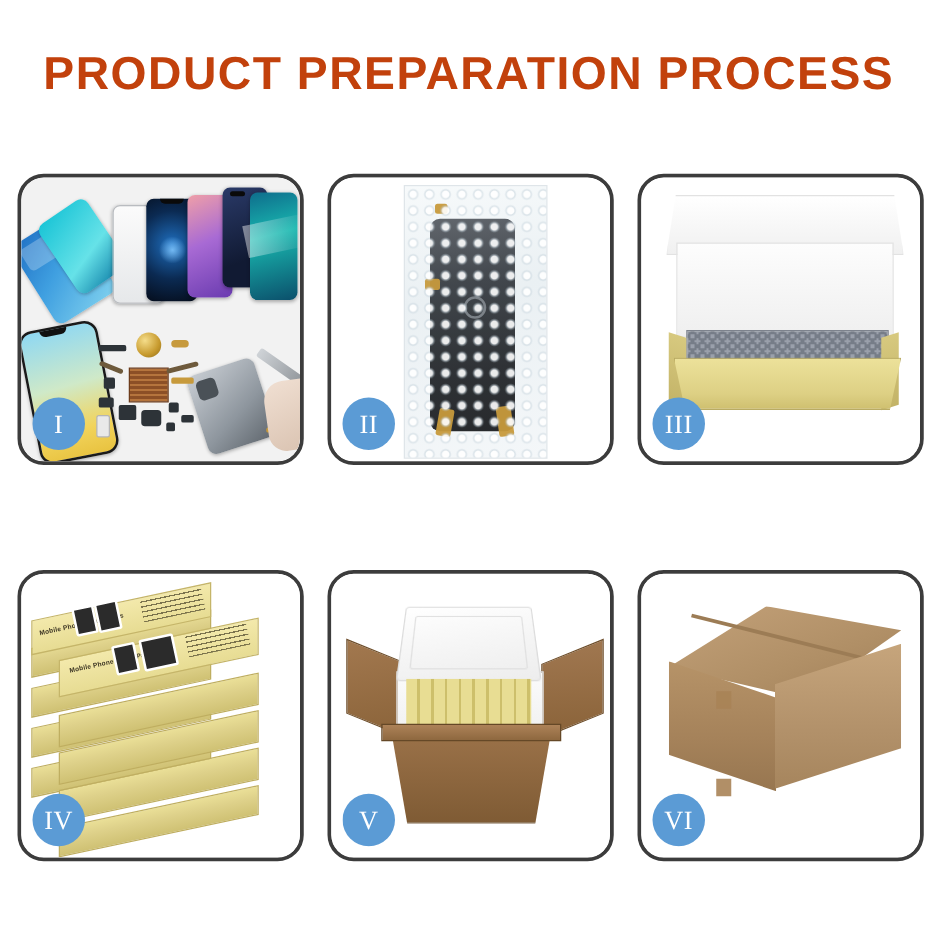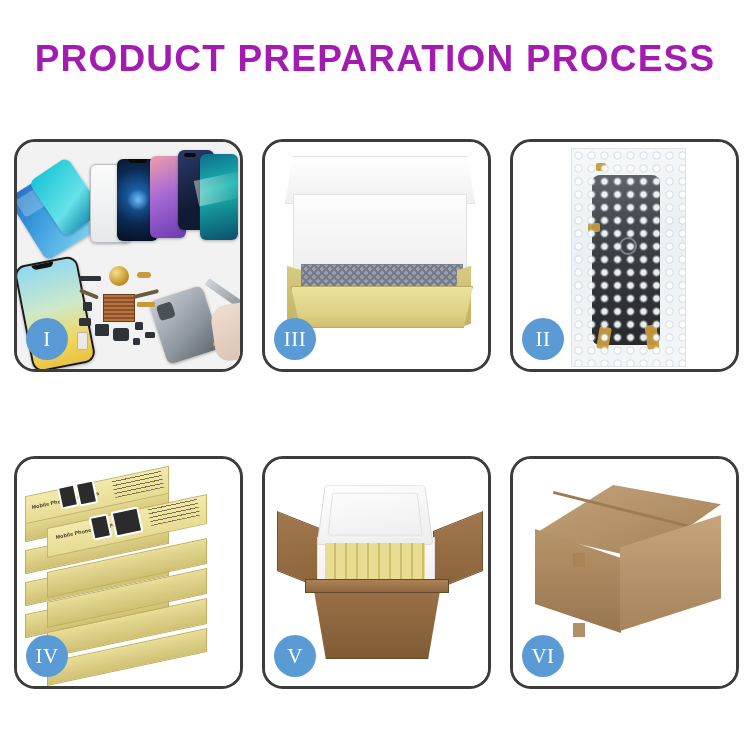--- a/index.html
+++ b/index.html
@@ -10,21 +10,21 @@
     overflow:hidden;
   }
   .page{position:relative;width:750px;height:750px;}
 
   
   .header{width:100%;text-align:center;padding-top:40px;}
   .title{
     font-size:37px;
     font-weight:700;
     letter-spacing:1.2px;
-    color:#a21caf;
+    color:#c2410c;
     line-height:1.05;
     white-space:nowrap;
   }
   .subtitle{
     font-size:15.5px;
     font-weight:400;
     color:#161616;
     margin-top:12px;
     letter-spacing:0.1px;
     white-space:nowrap;
@@ -378,46 +378,46 @@
         <div class="chip gold" style="left:196px;top:200px;width:10px;height:4px;"></div>
 
         <div class="tweezer"></div>
         <div class="hand"></div>
 
         <div class="badge">I</div>
       </div>
     </div>
 
     <div class="panel">
-      <div class="inner p3">
-        <div class="box3-lid"></div>
-        <div class="box3-foam"></div>
-        <div class="box3-grey"></div>
-        <div class="box3-left"></div>
-        <div class="box3-right"></div>
-        <div class="box3-front"></div>
-        <div class="badge">III</div>
-      </div>
-    </div>
-
-    <div class="panel">
       <div class="inner p2">
         <div class="bubblebag">
           <div class="innerpart"></div>
           <div class="goldtab" style="left:24px;top:14px;width:10px;height:8px;"></div>
           <div class="goldtab" style="left:16px;top:74px;width:12px;height:9px;"></div>
           <div class="goldtab" style="left:26px;top:178px;width:12px;height:22px;transform:rotate(10deg);"></div>
           <div class="goldtab" style="left:74px;top:176px;width:12px;height:24px;transform:rotate(-8deg);"></div>
           <div class="bubbles"></div>
         </div>
         <div class="badge">II</div>
       </div>
     </div>
 
     <div class="panel">
+      <div class="inner p3">
+        <div class="box3-lid"></div>
+        <div class="box3-foam"></div>
+        <div class="box3-grey"></div>
+        <div class="box3-left"></div>
+        <div class="box3-right"></div>
+        <div class="box3-front"></div>
+        <div class="badge">III</div>
+      </div>
+    </div>
+
+    <div class="panel">
       <div class="inner p4">
         <div class="stack">
           <div class="slab" style="left:8px;top:44px;width:142px;height:22px;z-index:4;"></div>
           <div class="slab" style="left:8px;top:76px;width:142px;height:22px;z-index:3;"></div>
           <div class="slab" style="left:8px;top:108px;width:142px;height:22px;z-index:2;"></div>
           <div class="slab" style="left:8px;top:140px;width:142px;height:22px;z-index:1;"></div>
 
           <div class="slab" style="left:30px;top:96px;width:158px;height:24px;z-index:4;"></div>
           <div class="slab" style="left:30px;top:126px;width:158px;height:24px;z-index:3;"></div>
           <div class="slab" style="left:30px;top:156px;width:158px;height:24px;z-index:2;"></div>

